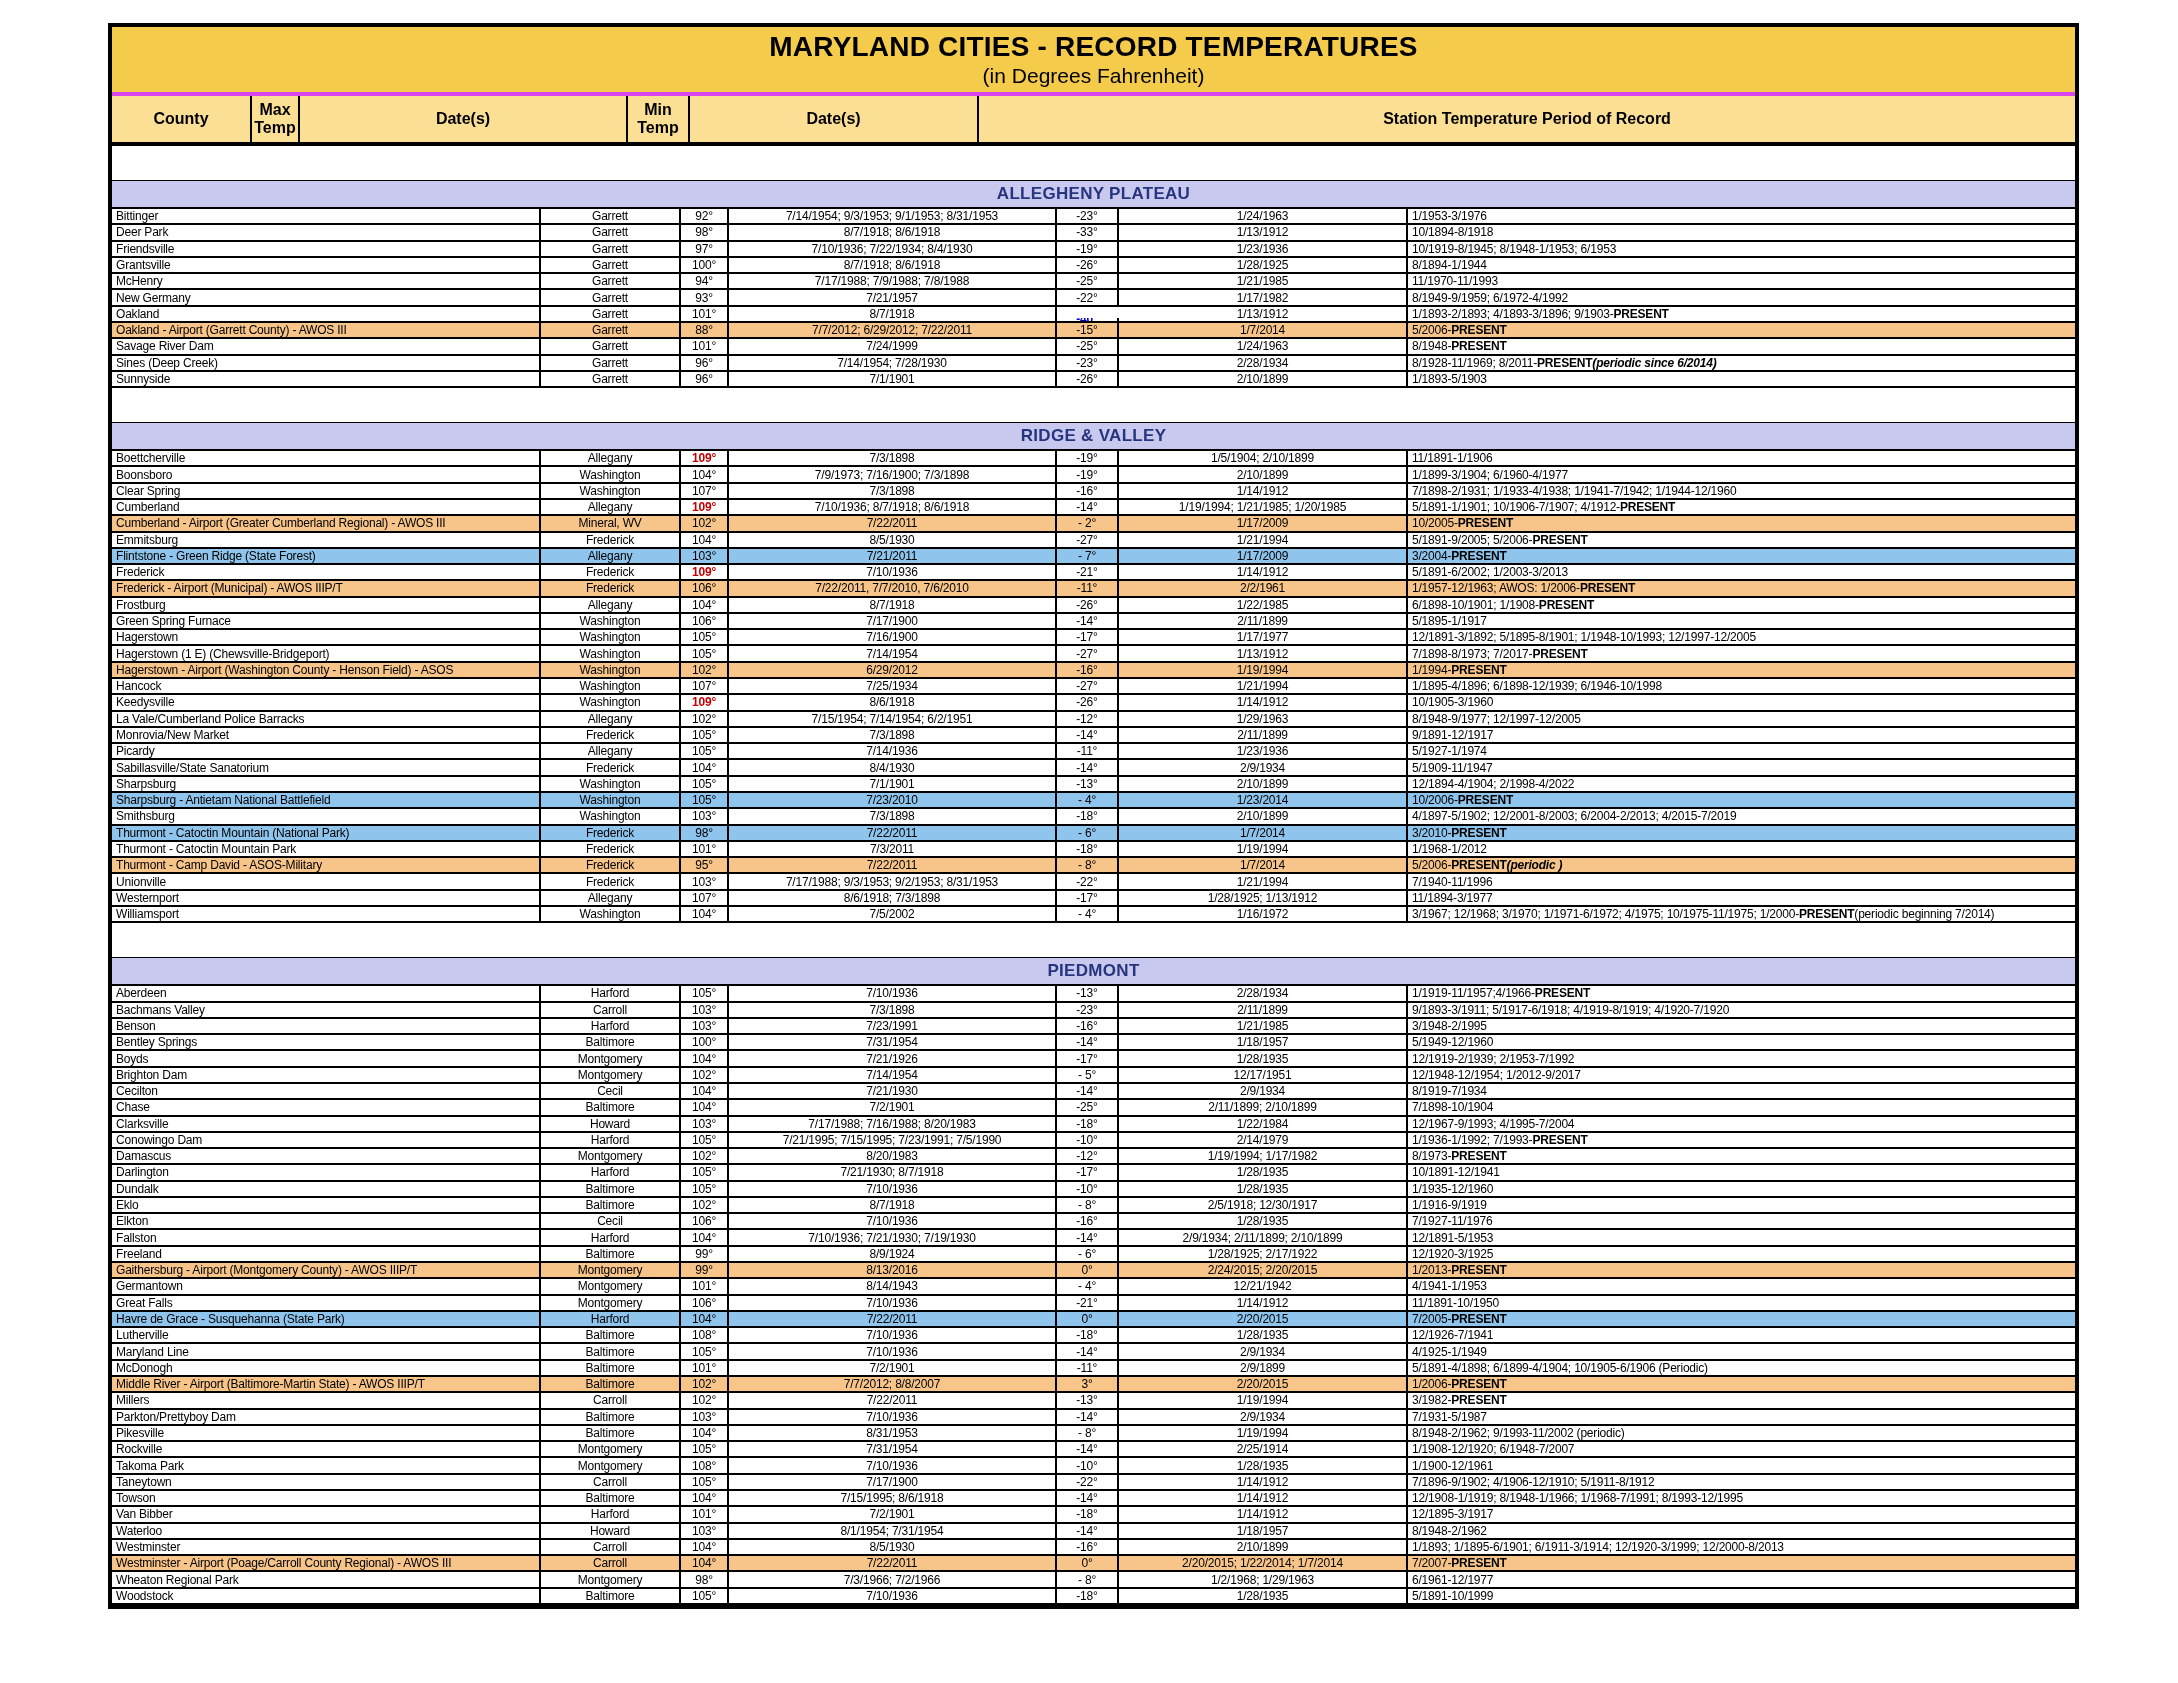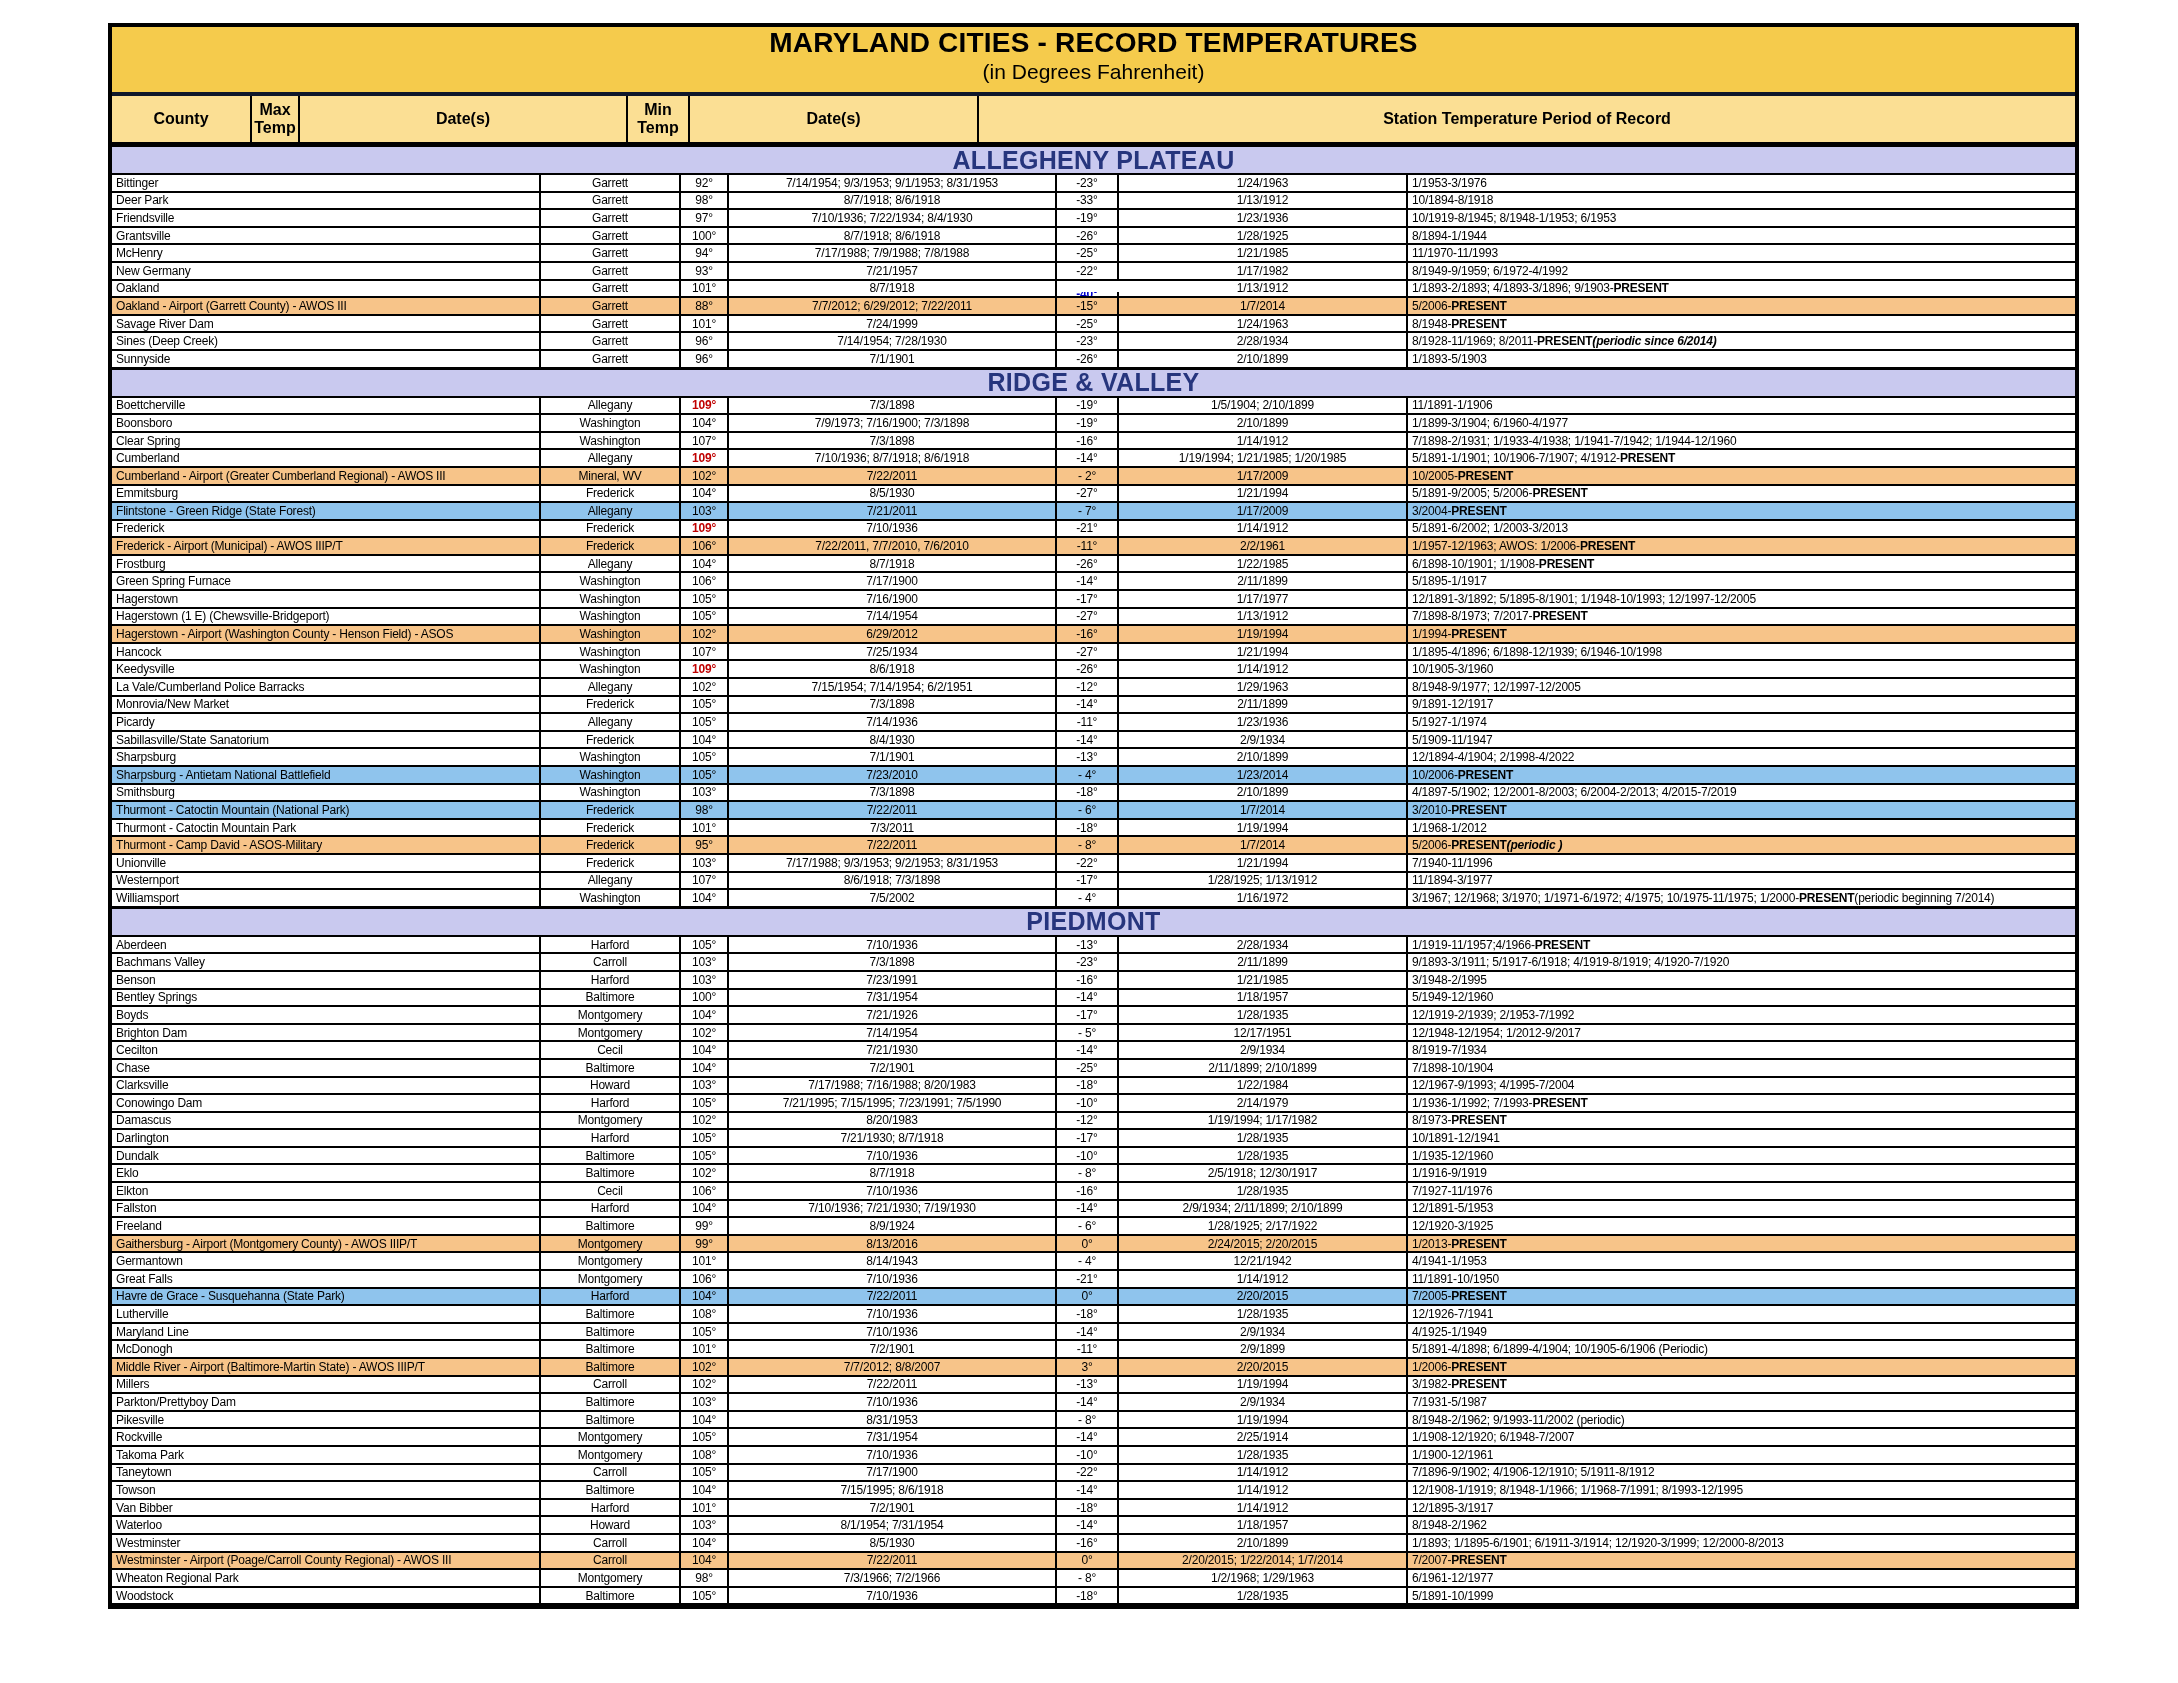--- a/index.html
+++ b/index.html
@@ -1,36 +1,36 @@
 <!DOCTYPE html>
 <html style="--gold: #F5CB4C; --tan: #FBDF94; --lavender: #C9C9EF; --orange: #F7C489; --rowblue: #8FC4ED; --navy: #26357D; --red: #C00000; --blue: #0000CC;"><head>
 <meta charset="utf-8">
 <style>
   html,body{margin:0;padding:0;background:#fff;}
   body{width:2178px;height:1683px;position:relative;font-family:"Liberation Sans",sans-serif;
        -webkit-font-smoothing:antialiased;}
   .sheet{position:absolute;left:108px;top:23px;width:1971px;height:1586px;}
   .tbl{width:100%;height:100%;box-sizing:border-box;border:4px solid #000;background:#fff;
        display:flex;flex-direction:column;}
-  .title-band{height:65px;flex:0 0 auto;background:var(--gold);border-bottom:4px solid #0f172a;
-       display:flex;flex-direction:column;align-items:center;}
+  .title-band{height:65px;flex:0 0 auto;background:var(--gold);border-bottom:4px solid #d946ef;
+       display:flex;flex-direction:column;align-items:center;justify-content:center;}
   .title{font-size:28px;font-weight:bold;color:#000;letter-spacing:0.2px;}
   .subtitle{font-size:21px;color:#000;margin-top:1px;}
   .hdr-row{height:46px;flex:0 0 auto;background:var(--tan);border-bottom:4px solid #000;display:flex;}
   .hdr-cell{box-sizing:border-box;border-right:2px solid #000;display:flex;align-items:center;
        justify-content:center;font-weight:bold;font-size:16px;text-align:center;color:#000;
        white-space:pre-line;line-height:1.1;}
   .hdr-cell.c6{border-right:none;}
   .hdr-navy{color:var(--navy);}
   .c0{width:429px;}.c1{width:140px;}.c2{width:48px;}.c3{width:328px;}.c4{width:62px;}
   .c5{width:289px;}.c6{flex:1 1 auto;min-width:0;}
   .section-banner{height:26px;flex:0 0 auto;background:var(--lavender);
        border-bottom:2px solid #000;border-top:1px solid #000;
-       color:var(--navy);font-weight:bold;font-size:25px;letter-spacing:0.3px;
-       display:flex;align-items:center;justify-content:center;}
+       color:var(--navy);font-weight:bold;font-size:17px;letter-spacing:0.3px;
+       display:flex;align-items:center;justify-content:center;margin-top:34px;}
   .row{flex:1 1 0;min-height:0;display:flex;border-bottom:2px solid #000;background:#fff;}
   .row.hl-orange{background:var(--orange);}
   .row.hl-blue{background:var(--rowblue);}
   .cell{box-sizing:border-box;border-right:2px solid #000;font-size:12px;letter-spacing:-0.2px;
        display:flex;align-items:center;justify-content:center;overflow:hidden;
        white-space:nowrap;color:#000;line-height:1;}
   .cell.c0{justify-content:flex-start;padding-left:4px;}
   .cell.c6{justify-content:flex-start;padding-left:4px;border-right:none;}
   .max-red{color:var(--red);font-weight:bold;}
   .min-blue{color:var(--blue);font-weight:bold;margin-top:11px;}

